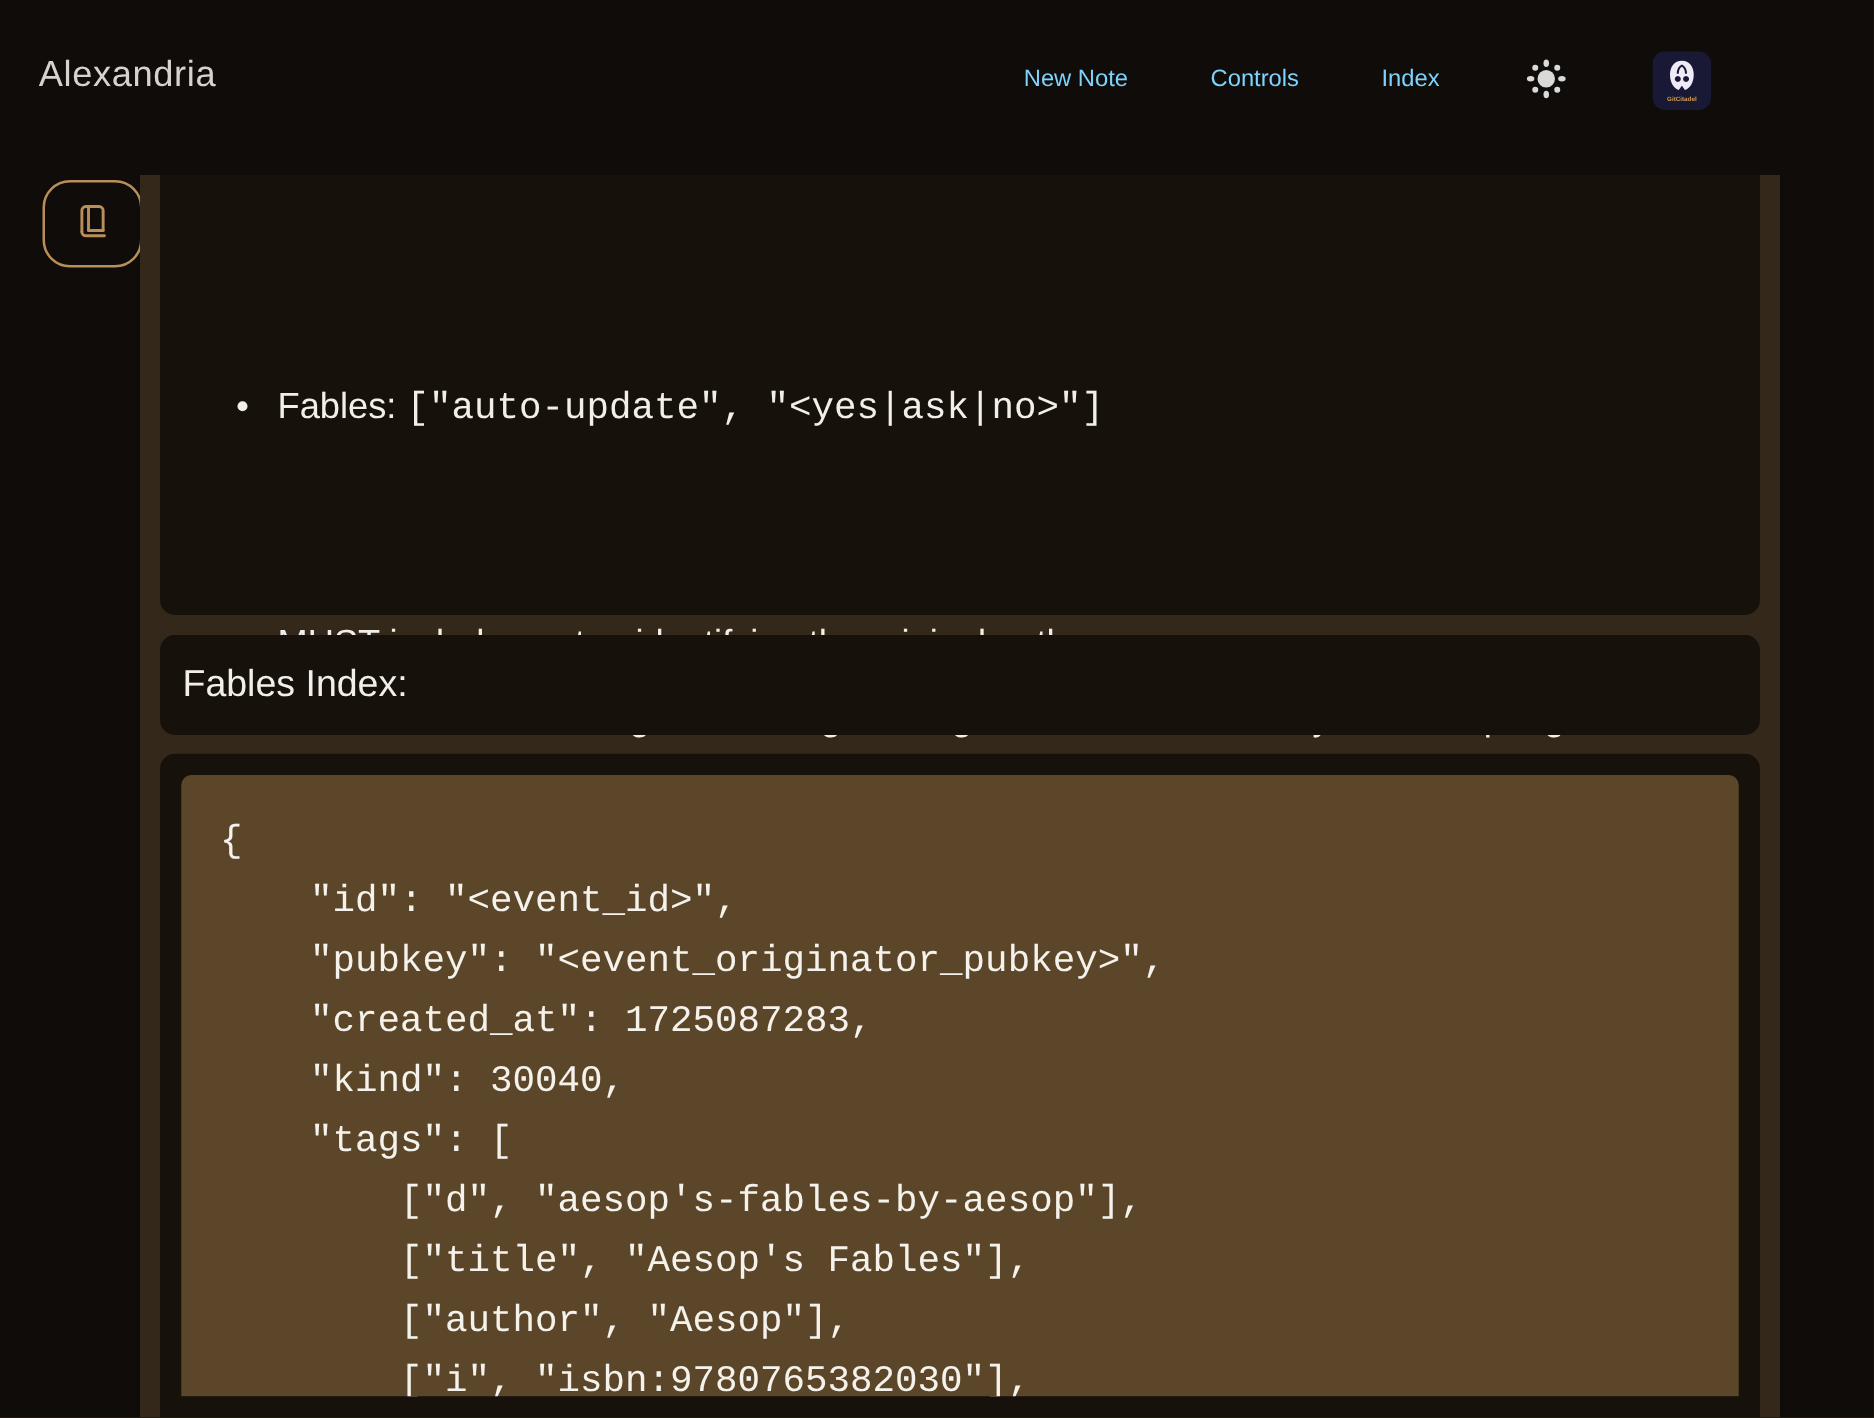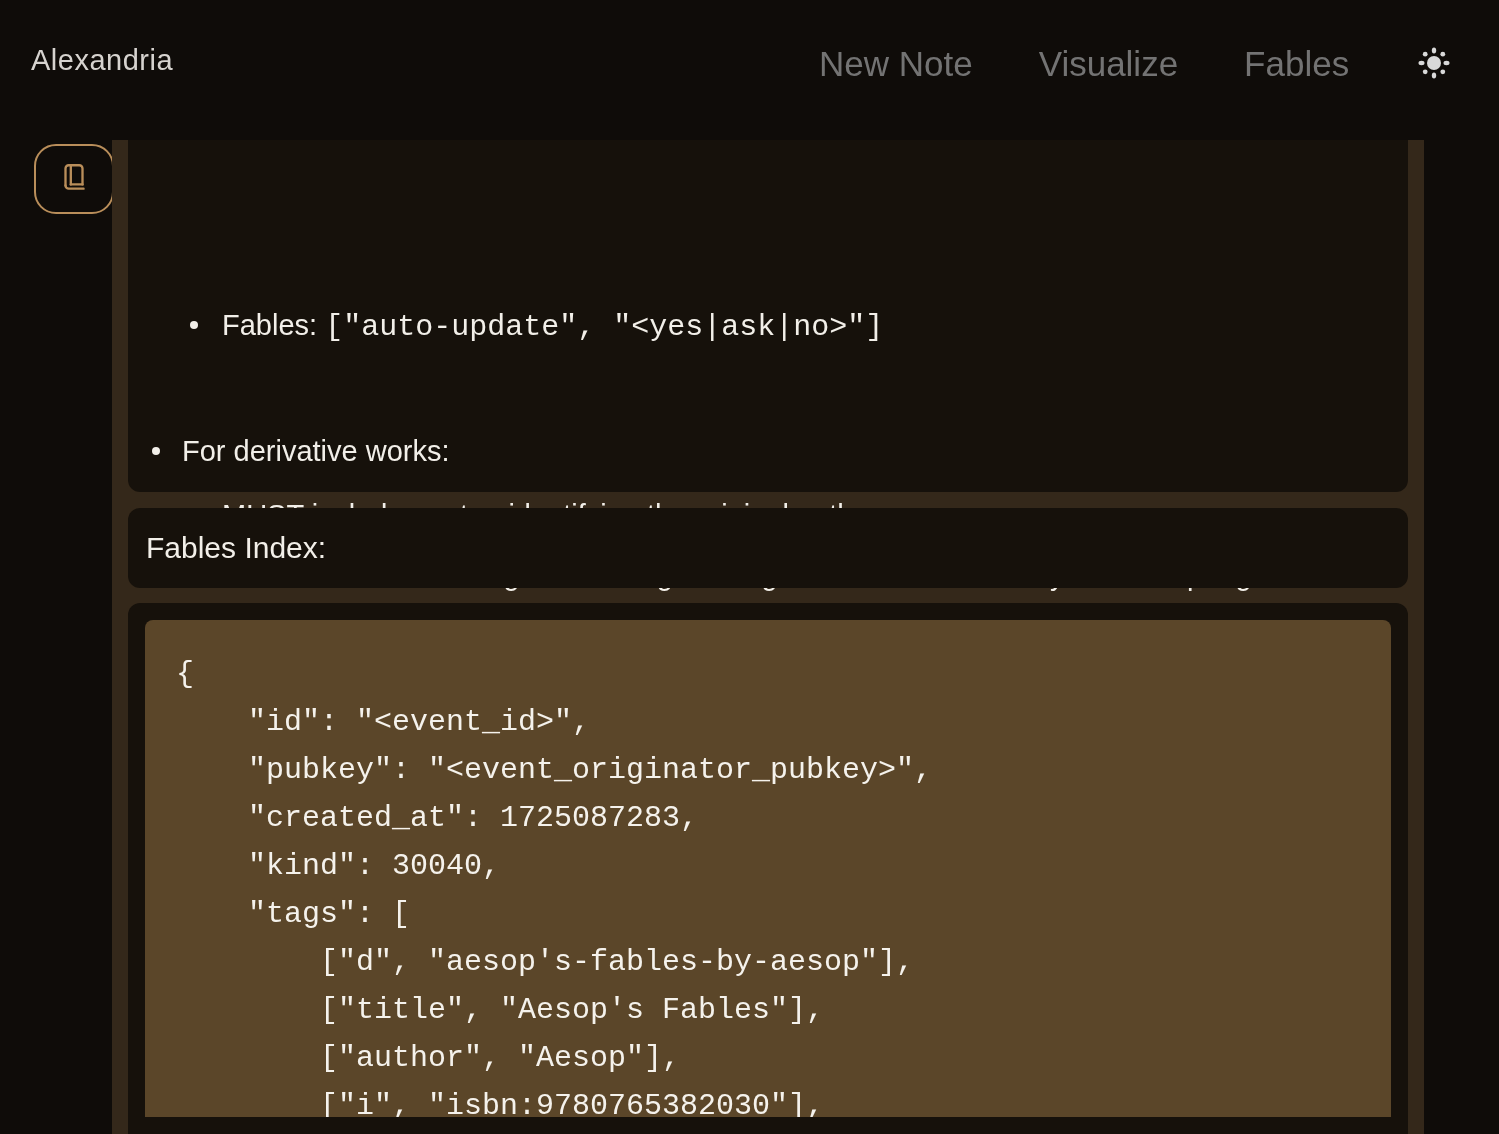--- a/index.html
+++ b/index.html
@@ -15,21 +15,21 @@
   .brand {
     position:absolute; left:31px; top:44px;
     font-size:29px; font-weight:300; letter-spacing:.5px;
     color:#d6d3cf; cursor:pointer;
   }
   .nav {
     position:absolute; left:819px; top:40px; height:48px;
     display:flex; align-items:center; gap:66px;
   }
   .nav a {
-    font-size:35px; color:#737373; text-decoration:none; cursor:pointer;
+    font-size:19px; color:#7dd3fc; text-decoration:none; cursor:pointer;
     white-space:nowrap;
   }
   .theme-btn {
     width:38px; height:38px; background:none; border:none; cursor:pointer;
     display:flex; align-items:center; justify-content:center;
   }
   .logo-btn {
     width:47px; height:47px; border:none; background:none; padding:0; cursor:pointer;
   }
   .logo-btn svg { display:block; }
@@ -83,22 +83,22 @@
     font-size:30px; line-height:48px; color:#f5f2ec; white-space:pre;
   }
 </style>
 </head>
 <body>
 
 <div class="brand">Alexandria</div>
 
 <nav class="nav">
   <a>New Note</a>
-  <a>Visualize</a>
-  <a>Fables</a>
+  <a>Controls</a>
+  <a>Index</a>
 
   <button class="theme-btn">
     <span>
       <svg width="36" height="36" viewBox="0 0 36 36">
         <g fill="#d9d9d9">
           <circle cx="18" cy="18" r="7"></circle>
           <ellipse cx="18" cy="5.5" rx="2.2" ry="3"></ellipse>
           <ellipse cx="18" cy="30.5" rx="2.2" ry="3"></ellipse>
           <ellipse cx="5.5" cy="18" rx="3" ry="2.2"></ellipse>
           <ellipse cx="30.5" cy="18" rx="3" ry="2.2"></ellipse>
@@ -134,21 +134,20 @@
     </svg>
   </span>
 </button>
 
 <div class="wrapper">
 
   <section class="card card-bullets">
     <div class="li lvl2" style="top:165px;">
       <span>Fables: </span><code>["auto-update", "&lt;yes|ask|no&gt;"]</code>
     </div>
-    <div class="li lvl1" style="top:291px;">For derivative works:</div>
     <div class="li lvl2" style="top:355px;">MUST include a p tag identifying the original author</div>
     <div class="li lvl2" style="top:415px;">MUST include an E tag referencing the original event immediately after the p tag</div>
   </section>
 
   <section class="card card-label">
     <span class="example-label">Fables Index:</span>
   </section>
 
   <section class="card card-code">
     <div class="code-block">

